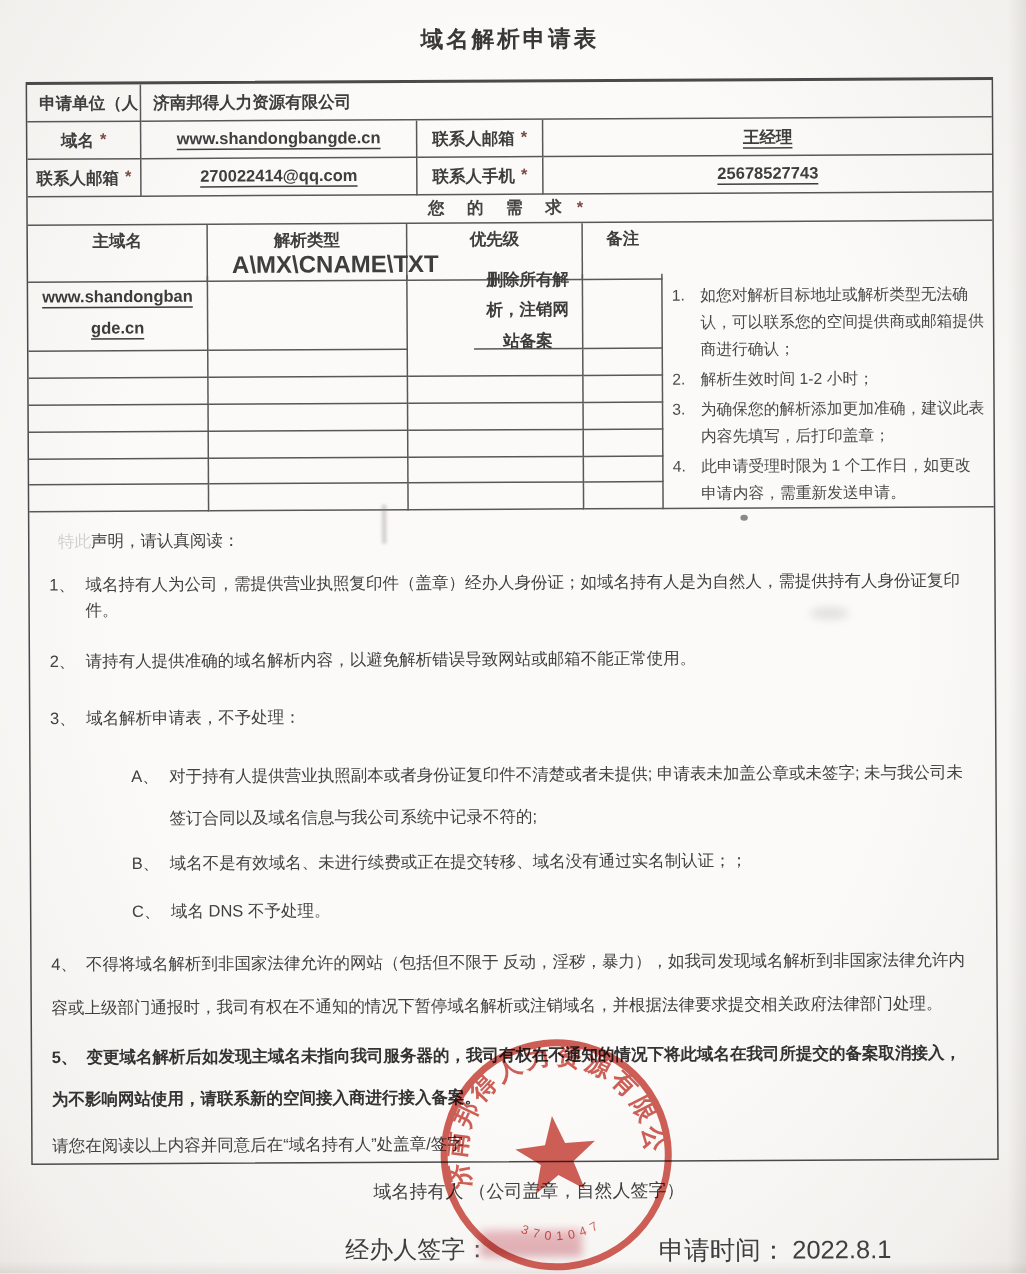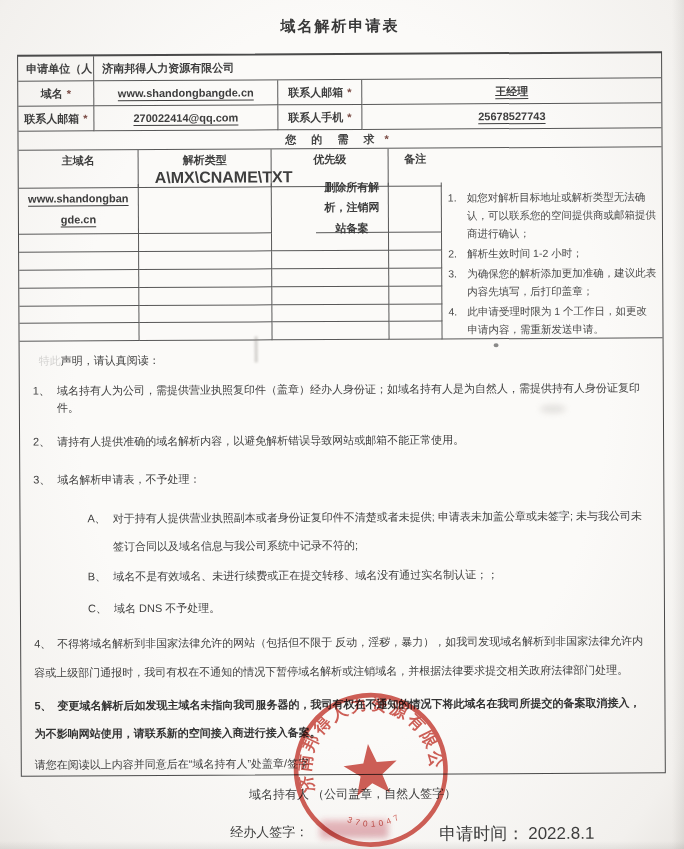--- a/index.html
+++ b/index.html
@@ -86,21 +86,21 @@
   .decl-sub{margin-left:54px;}
   .lh-wide{line-height:2.55;}
   .decl-para{margin:0;line-height:2.6;}
   .decl-para .num{margin-right:6px;}
   .decl-para.bold, .decl-para.bold .num{font-weight:bold;color:#333;}
   .mb4{margin-bottom:4px;} .mb6{margin-bottom:6px;}
   .decl-footer{margin-top:8px;line-height:1.5;}
 
   
   .holder-line{position:absolute;left:247px;top:786px;font-size:12px;color:#3e3e3e;}
-  .signer-label{position:absolute;left:228px;top:823px;font-size:13px;color:#3e3e3e;}
+  .signer-label{position:absolute;left:228px;top:823px;font-size:16px;color:#3e3e3e;}
   .blur-box{
     position:absolute;left:318px;top:820px;width:68px;height:18px;
     background:linear-gradient(#e4b3b8,#d9a3a9);filter:blur(3px);opacity:.9;border-radius:2px;
   }
   .date-line{position:absolute;left:437px;top:823px;font-size:17px;color:#3e3e3e;}
   .date-line .val{margin-left:4px;}
 
   
   .stamp{
     position:absolute;left:286px;top:687px;width:166px;height:166px;

